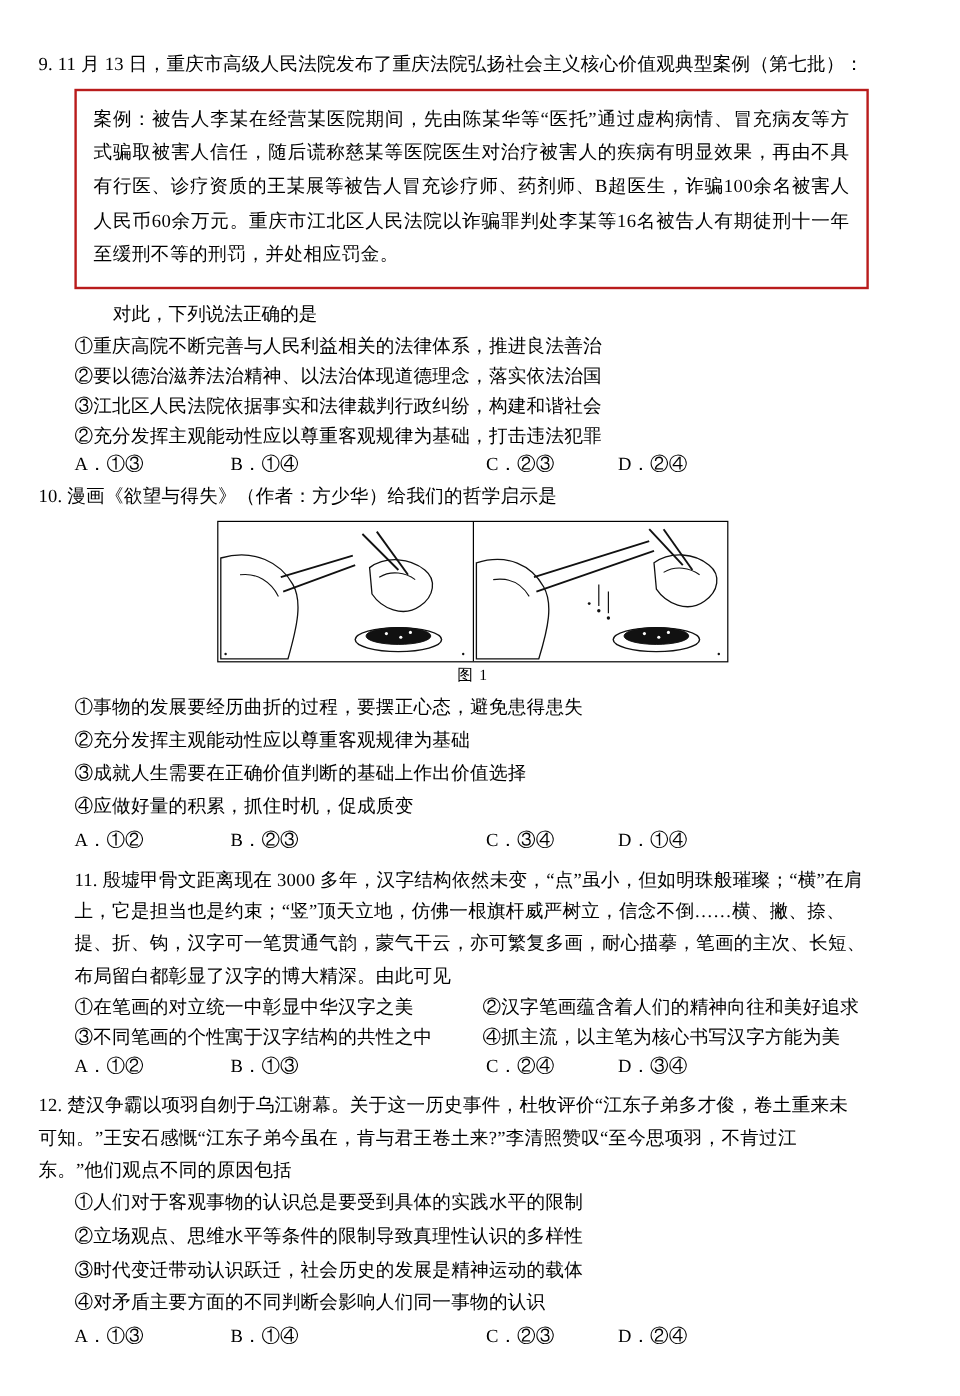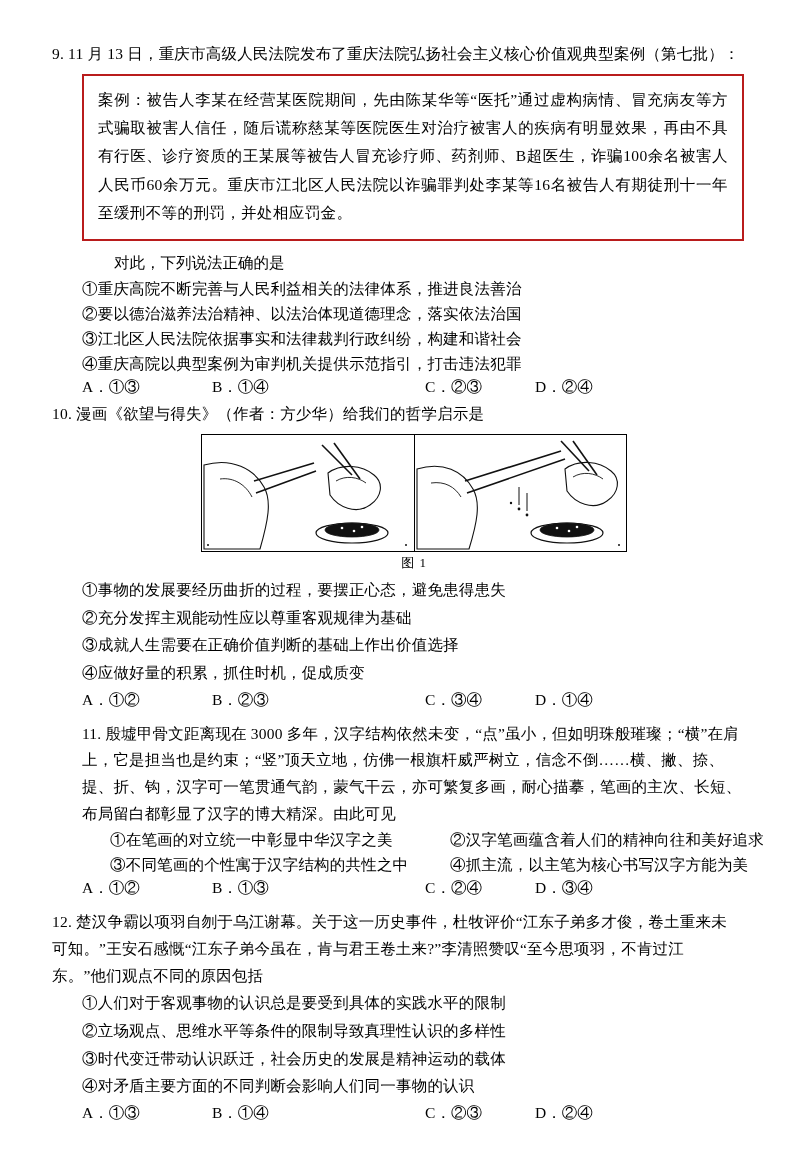--- a/index.html
+++ b/index.html
@@ -17,21 +17,21 @@
   }
   .page {
     position: relative;
     width: 800px;
     height: 1163px;
     padding: 0;
     box-sizing: border-box;
   }
   .content {
     position: absolute;
-    left: 52px;
+    left: 32px;
     top: 42px;
     width: 724px;
   }
   .q {
     margin-bottom: 2px;
   }
   .q-head {
     font-size: 15.5px;
     line-height: 1.55;
     letter-spacing: 0.2px;
@@ -64,21 +64,20 @@
     white-space: nowrap;
   }
   .options-2col {
     font-size: 15.5px;
     line-height: 1.62;
     padding-left: 30px;
     letter-spacing: 0.2px;
   }
   .options-2col .row {
     display: flex;
-    margin-left: 28px;
   }
   .options-2col .row .c1 {
     width: 340px;
     flex: 0 0 340px;
   }
   .options-2col .row .c2 {
     flex: 1;
   }
   .answers {
     font-size: 15.5px;
@@ -149,21 +148,21 @@
       </div>
 
       <div class="case-box">案例：被告人李某在经营某医院期间，先由陈某华等“医托”通过虚构病情、冒充病友等方式骗取被害人信任，随后谎称慈某等医院医生对治疗被害人的疾病有明显效果，再由不具有行医、诊疗资质的王某展等被告人冒充诊疗师、药剂师、B超医生，诈骗100余名被害人人民币60余万元。重庆市江北区人民法院以诈骗罪判处李某等16名被告人有期徒刑十一年至缓刑不等的刑罚，并处相应罚金。</div>
 
       <div class="prompt">对此，下列说法正确的是</div>
 
       <div class="options">
         <div>①重庆高院不断完善与人民利益相关的法律体系，推进良法善治</div>
         <div>②要以德治滋养法治精神、以法治体现道德理念，落实依法治国</div>
         <div>③江北区人民法院依据事实和法律裁判行政纠纷，构建和谐社会</div>
-        <div>④重庆高院以典型案例为审判机关提供示范指引，打击违法犯罪</div>
+        <div>②充分发挥主观能动性应以尊重客观规律为基础，打击违法犯罪</div>
       </div>
 
       <div class="answers">
         <span class="ans-a">A．①③</span>
         <span class="ans-b">B．①④</span>
         <span class="ans-c">C．②③</span>
         <span class="ans-d">D．②④</span>
       </div>
     </div>
 

